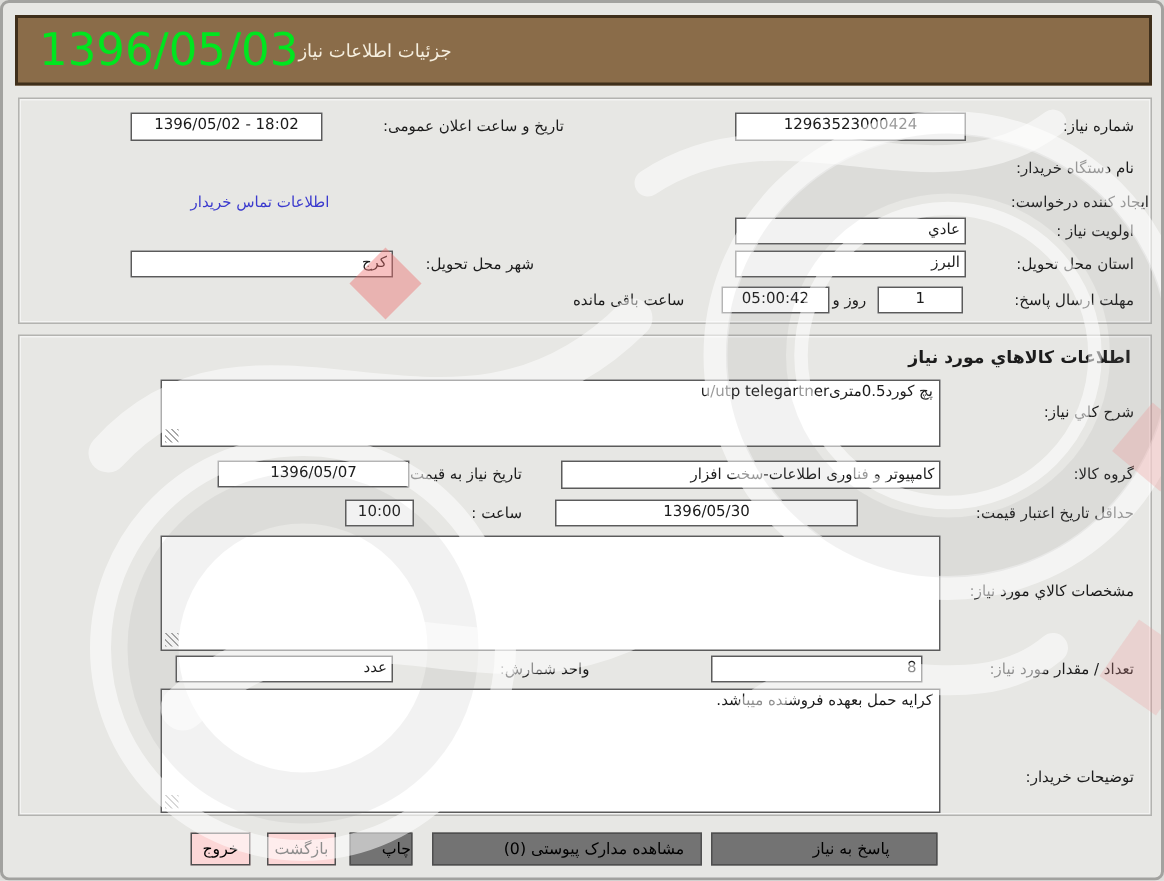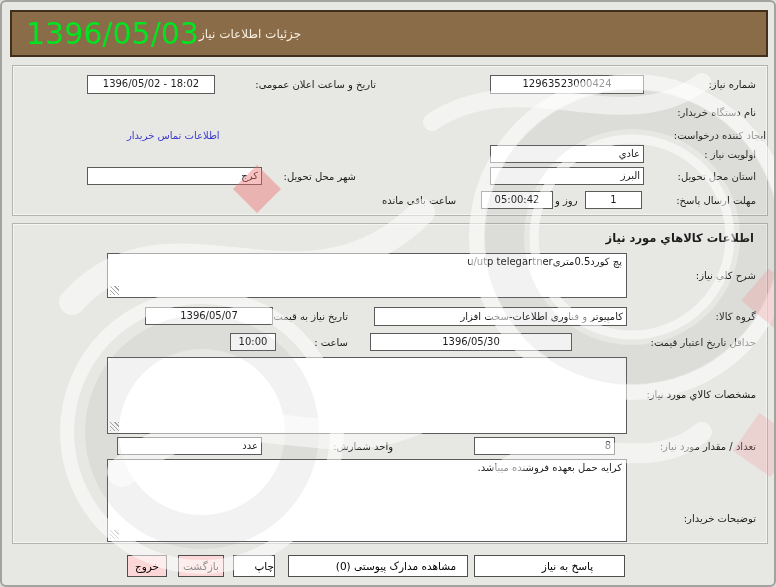--- a/index.html
+++ b/index.html
@@ -44,21 +44,21 @@
     position:absolute; left:2px; bottom:2px; width:9px; height:9px;
     background:repeating-linear-gradient(45deg,#a8a8a8 0 1px,transparent 1px 3px);
   }
   .link { position:absolute; color:#3b3ace; font-size:10px; white-space:nowrap; cursor:pointer; z-index:10; }
   
   .btn {
     position:absolute; top:553px; height:22px; z-index:10;
     border:1px solid #4f4f4f; font-family:inherit; font-size:10.5px;
     text-align:center; line-height:19px; cursor:pointer; white-space:nowrap; overflow:hidden;
   }
-  .green { background:#ffffff;padding-left:36px; }
+  .green { background:#737373;padding-left:36px; }
   .pink  { background:#fcd7d7; }
   
   .wm { position:absolute; left:0; top:0; z-index:40; pointer-events:none; }
 </style>
 </head>
 <body>
 
 <div class="page">
 
   <div class="topbar">

